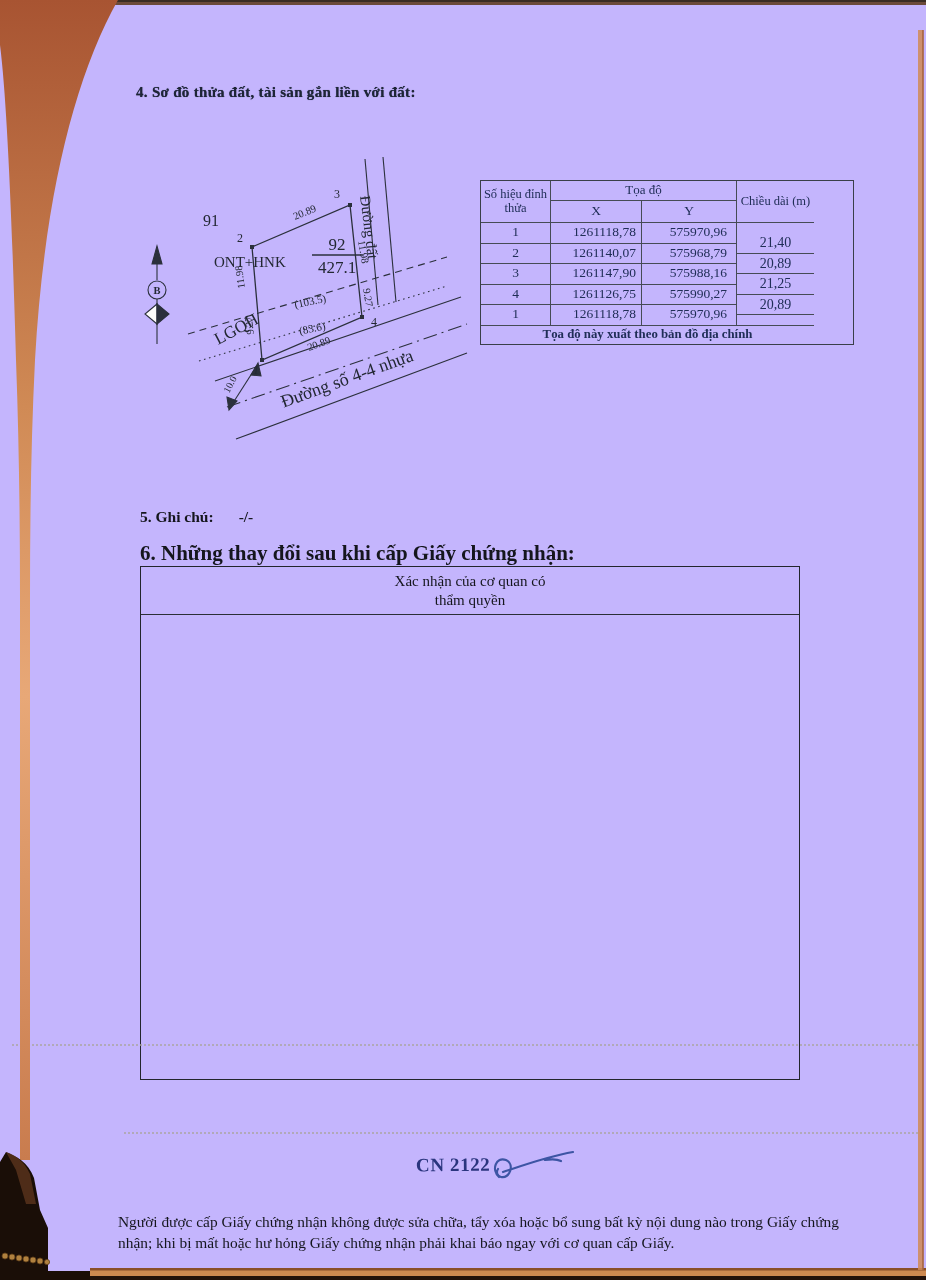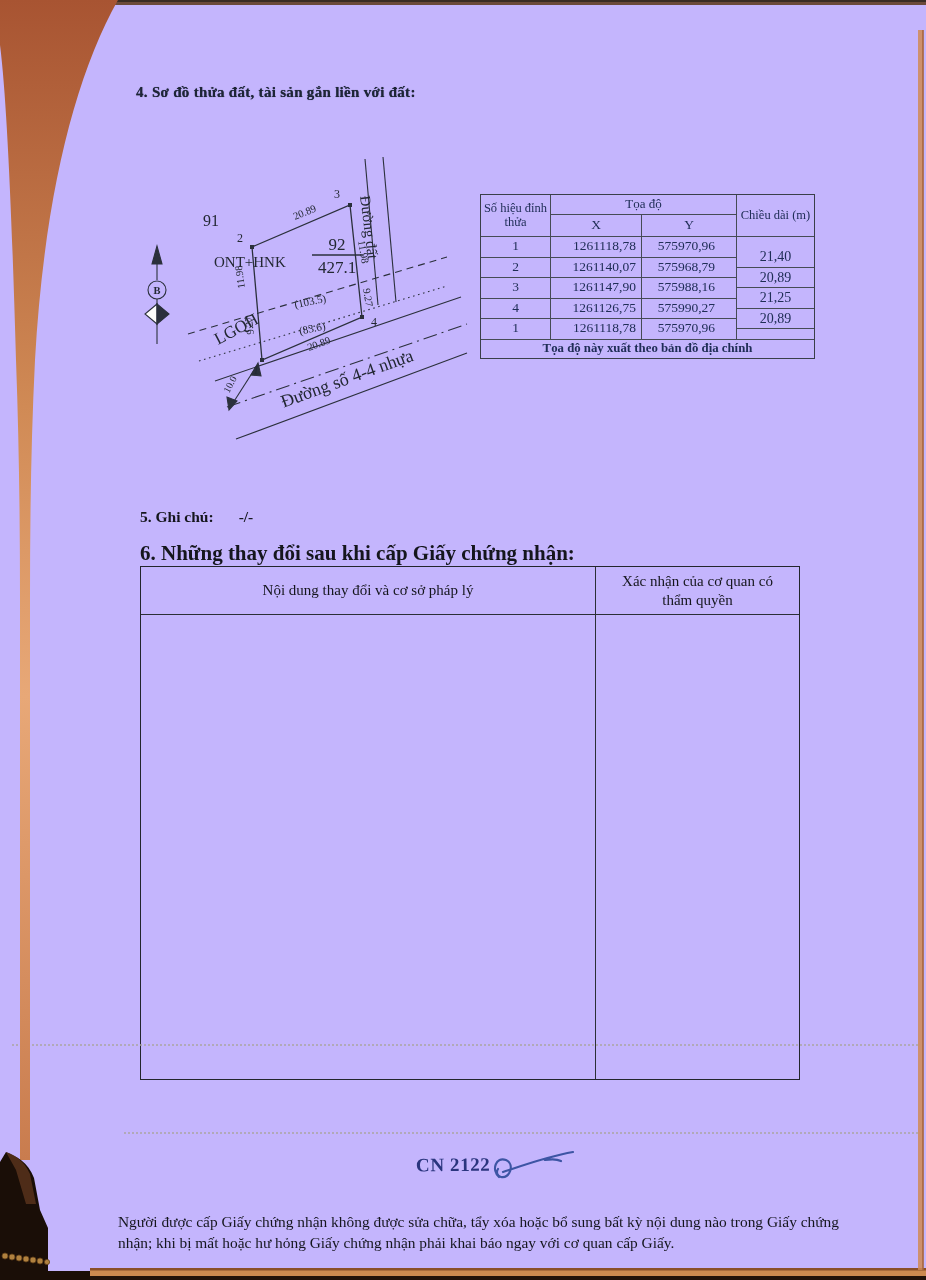--- a/index.html
+++ b/index.html
@@ -19,38 +19,38 @@
   .sec5-label{font-weight:700;}
   .sec5-value{font-weight:600;}
   .sec6-title{left:140px;top:541px;font-size:21px;font-weight:700;}
 
   
   .diagram{left:115px;top:138px;}
   .diagram text{fill:#232833;}
 
   
   .ctable{
-    left:480px;top:194px;width:335px;
+    left:480px;top:180px;width:374px;
     display:grid;
     grid-template-columns:70px 91px 95px 77px;
     grid-template-rows:20px 22px repeat(5,20.5px) 18px;
     border:1.5px solid #3a3f49;
     color:#202e57;font-size:13.5px;line-height:1.1;
   }
   .ctable .cell{display:flex;align-items:center;justify-content:center;}
   .bR{border-right:1px solid #464b55;}
   .bB{border-bottom:1px solid #464b55;}
   .h-vertex{grid-area:1/1/3/2;font-size:12.5px;text-align:center;}
   .h-coords{grid-area:1/2/2/4;font-size:13px;}
   .h-x{grid-area:2/2/3/3;}
   .h-y{grid-area:2/3/3/4;}
   .h-len{grid-area:1/4/3/5;font-size:12.5px;text-align:left;padding:0 2px;}
   .cv{grid-column:1;}
   .cx{grid-column:2;justify-content:flex-end !important;padding-right:5px;}
-  .cy{grid-column:3;justify-content:flex-end !important;padding-right:21px;}
+  .cy{grid-column:3;justify-content:flex-end !important;padding-right:9px;}
   .r0{grid-row:3;} .r1{grid-row:4;} .r2{grid-row:5;} .r3{grid-row:6;} .r4{grid-row:7;}
   .len-col{grid-area:3/4/8/5;position:relative;}
   .len-cell{position:absolute;left:0;width:100%;height:20.5px;line-height:20.5px;
     text-align:center;font-size:14px;border-bottom:1px solid #464b55;}
   .ct-footer{grid-area:8/1/9/5;font-size:12.8px;font-weight:600;}
 
   
   .ch-table{
     left:140px;top:566px;width:660px;height:514px;
     border:1.6px solid #23262c;display:flex;
@@ -179,23 +179,20 @@
     <div class="cell ct-footer">Tọa độ này xuất theo bản đồ địa chính</div>
   </div>
 
   <div class="abs sec5-line">
     <span class="sec5-label">5. Ghi chú:</span>
     <span class="sec5-value">-/-</span>
   </div>
   <div class="abs sec6-title">6. Những thay đổi sau khi cấp Giấy chứng nhận:</div>
 
   <div class="abs ch-table">
-    <div class="ch-col-left">
-      <div class="ch-h">Nội dung thay đổi và cơ sở pháp lý</div>
-    </div>
     <div class="ch-col-right">
       <div class="ch-h ch-h-right">
         <span>Xác nhận của cơ quan có thẩm quyền</span>
       </div>
     </div>
   </div>
 
   <div class="abs dotline dot1"></div>
   <div class="abs dotline dot2"></div>
 

